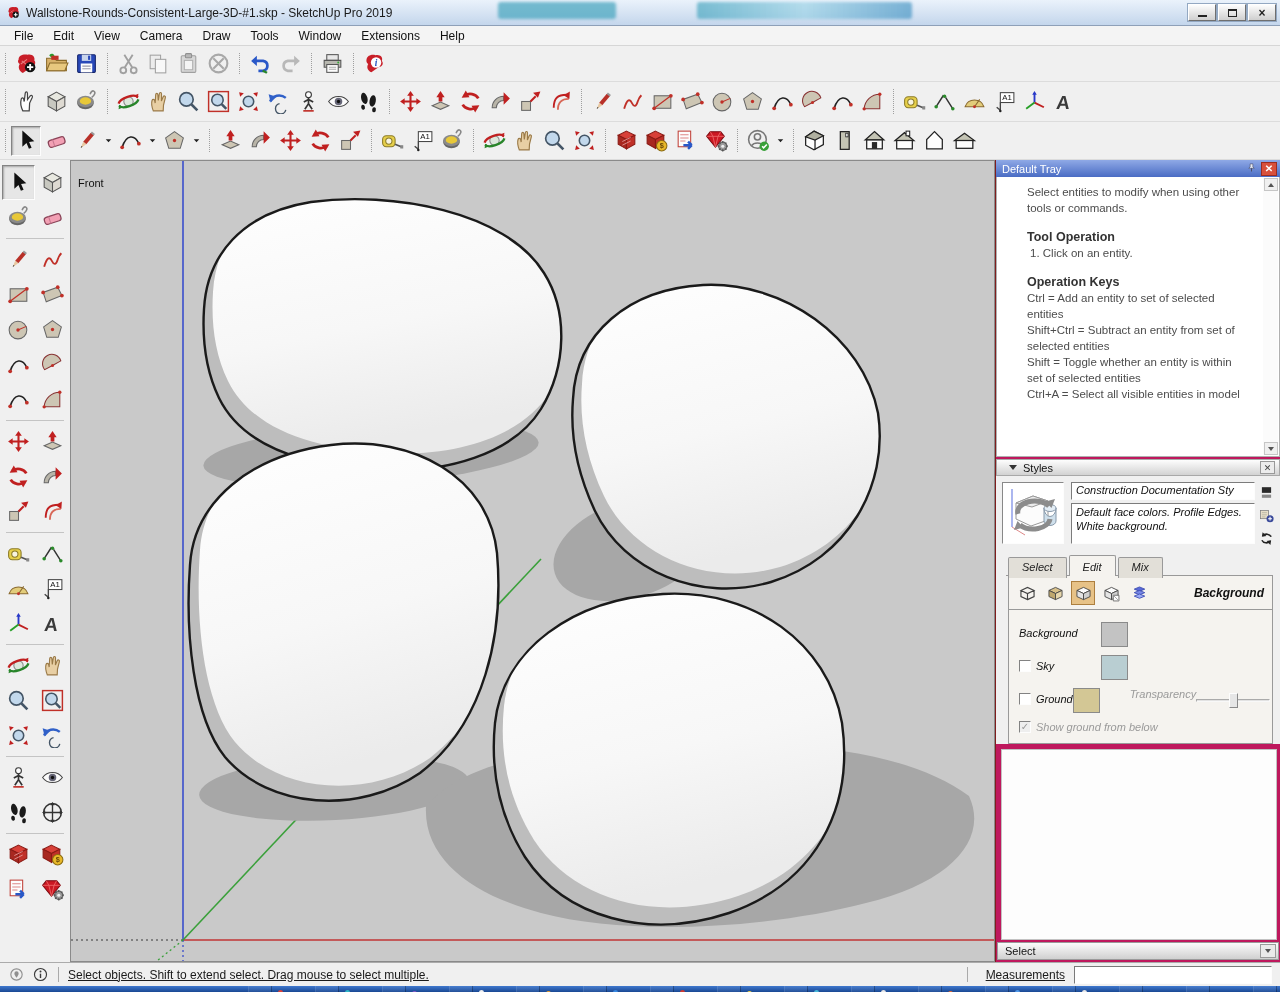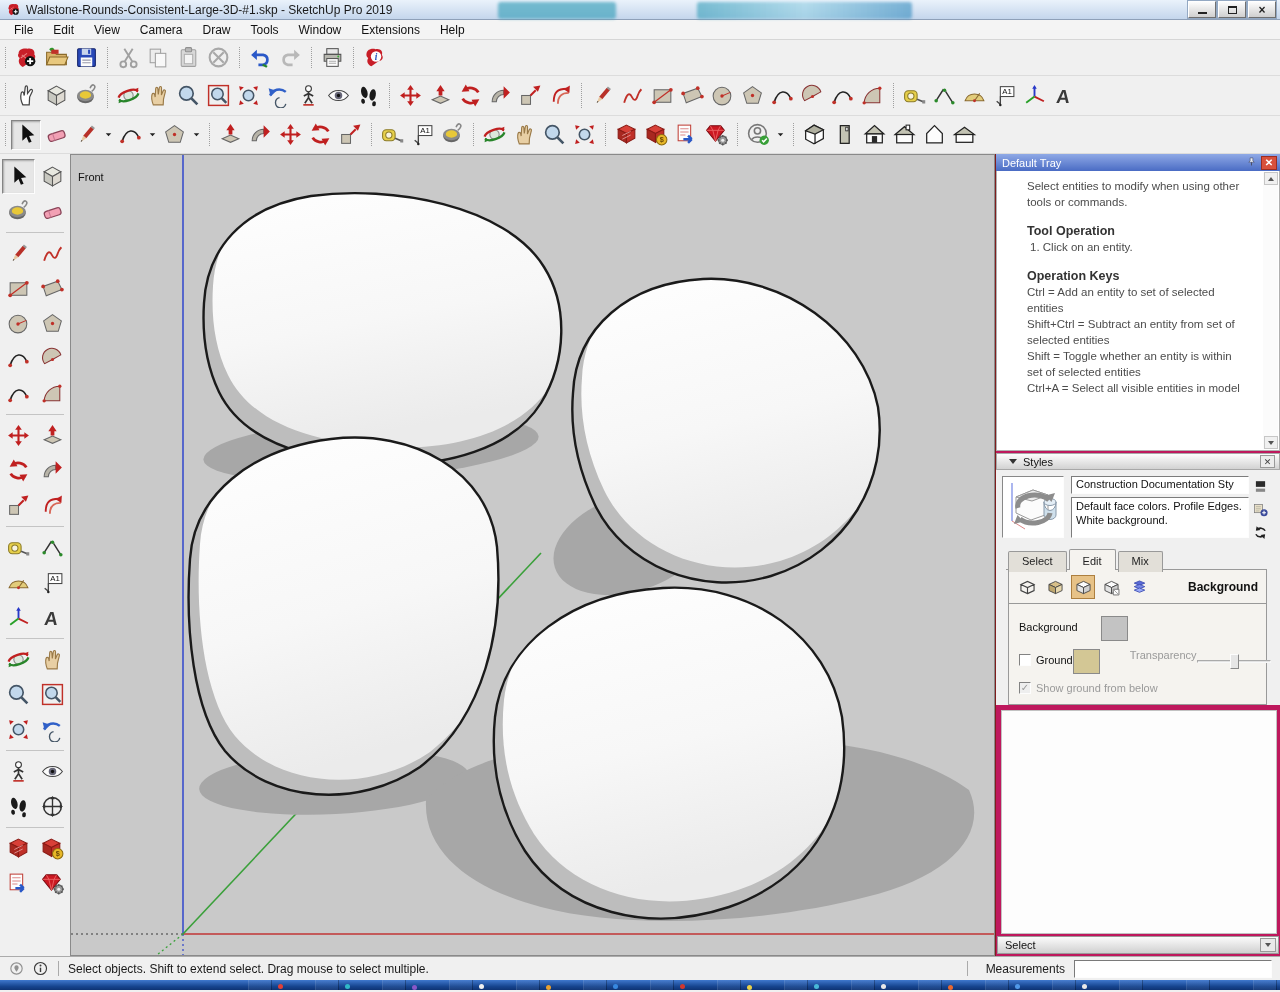--- a/index.html
+++ b/index.html
@@ -1,20 +1,20 @@
 <!DOCTYPE html>
 <html><head>
 <meta charset="utf-8">
 <style>
 * { margin:0; padding:0; box-sizing:border-box; }
 body { font-family:"Liberation Sans","DejaVu Sans",sans-serif; background:#444; }
 #root { position:relative; width:1280px; height:992px; background:#f0f0f0; overflow:hidden; font-size:12px; }
 
 
-.titlebar { height:20px; background:linear-gradient(#eaf2fb,#c4d6ec); display:flex; align-items:center; padding:0 4px; border-bottom:1px solid #8ea0b8; position:relative; }
+.titlebar { height:26px; background:linear-gradient(#eaf2fb,#c4d6ec); display:flex; align-items:center; padding:0 4px; border-bottom:1px solid #8ea0b8; position:relative; }
 .app-icon { width:15px; height:15px; margin:0 5px 0 2px; flex:none; }
 .title-text { font-size:12px; color:#1a1a1a; white-space:nowrap; position:relative; z-index:2; }
 .glass { position:absolute; top:2px; height:17px; border-radius:3px; filter:blur(1.5px); }
 .g1 { left:498px; width:118px; background:rgba(55,158,185,.65); }
 .g2 { left:697px; width:215px; background:linear-gradient(90deg,rgba(55,158,185,.62),rgba(140,205,225,.55),rgba(55,140,190,.62)); }
 .win-controls { margin-left:auto; display:flex; gap:2px; position:relative; z-index:3; }
 .wbtn { width:28px; height:17px; background:linear-gradient(#fdfdfd,#cfcfcf); border:1px solid; border-color:#fff #6f6f6f #6f6f6f #fff; outline:1px solid #93a8c2; display:flex; align-items:center; justify-content:center; }
 .glyph-min { width:9px; border-bottom:2px solid #222; margin-top:7px; }
 .glyph-max { width:9px; height:8px; border:1px solid #222; border-top-width:2px; }
 .glyph-close { font-size:12px; font-weight:bold; color:#222; line-height:1; }
@@ -59,21 +59,21 @@
 .arr-up { width:0; height:0; border-left:3px solid transparent; border-right:3px solid transparent; border-bottom:4px solid #555; }
 .arr-dn { width:0; height:0; border-left:3px solid transparent; border-right:3px solid transparent; border-top:4px solid #555; }
 .instr-h { font-weight:bold; color:#333; font-size:12.5px; margin-top:13px; }
 .instr-step { padding-left:3px; }
 .instr-link { font-weight:bold; color:#222; font-size:13.5px; line-height:17px; margin-top:15px; }
 
 .panel-header { height:17px; flex:none; background:linear-gradient(#fdfdfd,#d2d2d2); border:1px solid #a8a8a8; display:flex; align-items:center; font-size:11px; color:#111; padding:0 4px; margin-top:2px; }
 .ph-caret { width:0; height:0; border-left:4px solid transparent; border-right:4px solid transparent; border-top:5px solid #333; margin:0 6px 0 8px; }
 .ph-close { margin-left:auto; width:15px; height:13px; border:1px solid #999; background:#ececec; font-size:9px; display:flex; align-items:center; justify-content:center; color:#444; padding:0; }
 
-.styles-body { background:#f0f0f0; padding:6px 9px 0 6px; flex:none; }
+.styles-body { background:#f0f0f0; padding:6px 3px 0 6px; flex:none;font-style:italic; }
 .styles-top { display:flex; }
 .thumb { width:62px; height:62px; background:#fff; border:1px solid; border-color:#888 #fdfdfd #fdfdfd #888; flex:none; }
 .thumb svg { width:100%; height:100%; display:block; }
 .styles-fields { flex:1; margin-left:7px; display:flex; flex-direction:column; gap:3px; min-width:0; }
 .field { background:#fff; border:1px solid; border-color:#7c7c7c #fdfdfd #fdfdfd #7c7c7c; font-size:11px; padding:1px 4px; color:#111; }
 .name-field { height:18px; white-space:nowrap; overflow:hidden; }
 .desc-field { height:41px; line-height:14px; }
 .styles-actions { width:22px; display:flex; flex-direction:column; align-items:center; gap:5px; padding-top:1px; flex:none; }
 .sa-btn { width:18px; height:18px; display:flex; align-items:center; justify-content:center; background:transparent; border:none; padding:0; }
 .sa-btn svg { width:17px; height:17px; }
@@ -100,21 +100,21 @@
 .slider { width:74px; height:15px; position:relative; margin-top:5px; }
 .slider .track { position:absolute; top:6px; left:0; right:0; height:3px; background:#e2e2e2; border:1px solid; border-color:#aaa #f8f8f8 #f8f8f8 #aaa; }
 .slider .handle { position:absolute; left:33px; top:0; width:9px; height:15px; background:#e6e6e6; border:1px solid; border-color:#fdfdfd #8a8a8a #8a8a8a #fdfdfd; }
 .bs-note { color:#9a9a9a; display:flex; align-items:center; margin-bottom:2px; }
 
 .tray-empty { flex:1; background:#fdfdfd; border:1px solid #c2c2c2; margin:5px 3px 2px 5px; }
 .select-bar { height:18px; flex:none; background:linear-gradient(#fbfbfb,#d0d0d0); border:1px solid #9a9a9a; margin:0 1px 2px 1px; display:flex; align-items:center; font-size:11px; padding-left:7px; color:#111; }
 .select-bar .dd { margin-left:auto; width:16px; height:14px; background:#e9e9e9; border:1px solid #9a9a9a; display:flex; align-items:center; justify-content:center; margin-right:2px; padding:0; }
 
 
-.statusbar { height:24px; background:#f0f0f0; border-top:1px solid #ababab; display:flex; align-items:center; padding:0 8px; font-size:12px; color:#1a1a1a; }
+.statusbar { height:24px; background:#f0f0f0; border-top:1px solid #ababab; display:flex; align-items:center; padding:0 8px; font-size:12px; color:#1a1a1a;text-decoration:underline; }
 .sb-icon { width:17px; height:17px; margin-right:7px; flex:none; }
 .sb-sep { height:15px; border-left:1px solid #aaa; margin:0 9px 0 2px; }
 .sb-hint { flex:1; white-space:nowrap; overflow:hidden; }
 .sb-meas-label { margin:0 9px 0 9px; white-space:nowrap; }
 .sb-meas-input { width:198px; height:18px; background:#fff; border:1px solid; border-color:#7a7a7a #fdfdfd #fdfdfd #7a7a7a; font-size:11px; padding:0 3px; }
 
 
 .taskbar { height:10px; background:linear-gradient(#3f78ce,#16448e 65%,#0e3374); position:relative; overflow:hidden; }
 .tk-btns { position:absolute; inset:0; background:repeating-linear-gradient(90deg, rgba(255,255,255,.14) 0 1px, rgba(255,255,255,.05) 1px 23px, rgba(0,0,0,.28) 23px 24px, transparent 24px 67px); left:248px; }
 .tk-dots { position:absolute; top:4px; left:278px; width:5px; height:5px; border-radius:50%; background:#e04038;
@@ -1395,20 +1395,27 @@
         <div class="bg-settings">
           <div class="bs-row">
             <div class="bs-left">
                 <span>Background</span>
               </div>
             <div class="swatch" style="background: rgb(195, 195, 195);"></div>
           </div>
           <div class="bs-row">
             <div class="bs-left">
                 <span class="cb"></span>
+                <span>Sky</span>
+              </div>
+            <div class="swatch" style="background: rgb(185, 206, 210);"></div>
+          </div>
+          <div class="bs-row">
+            <div class="bs-left">
+                <span class="cb"></span>
                 <span>Ground</span>
               </div>
             <div class="swatch" style="background: rgb(211, 199, 149);"></div>
             <div class="transp">
               <span>Transparency</span>
               <div class="slider">
                 <div class="track"></div>
                 <div class="handle"></div>
               </div>
             </div>

